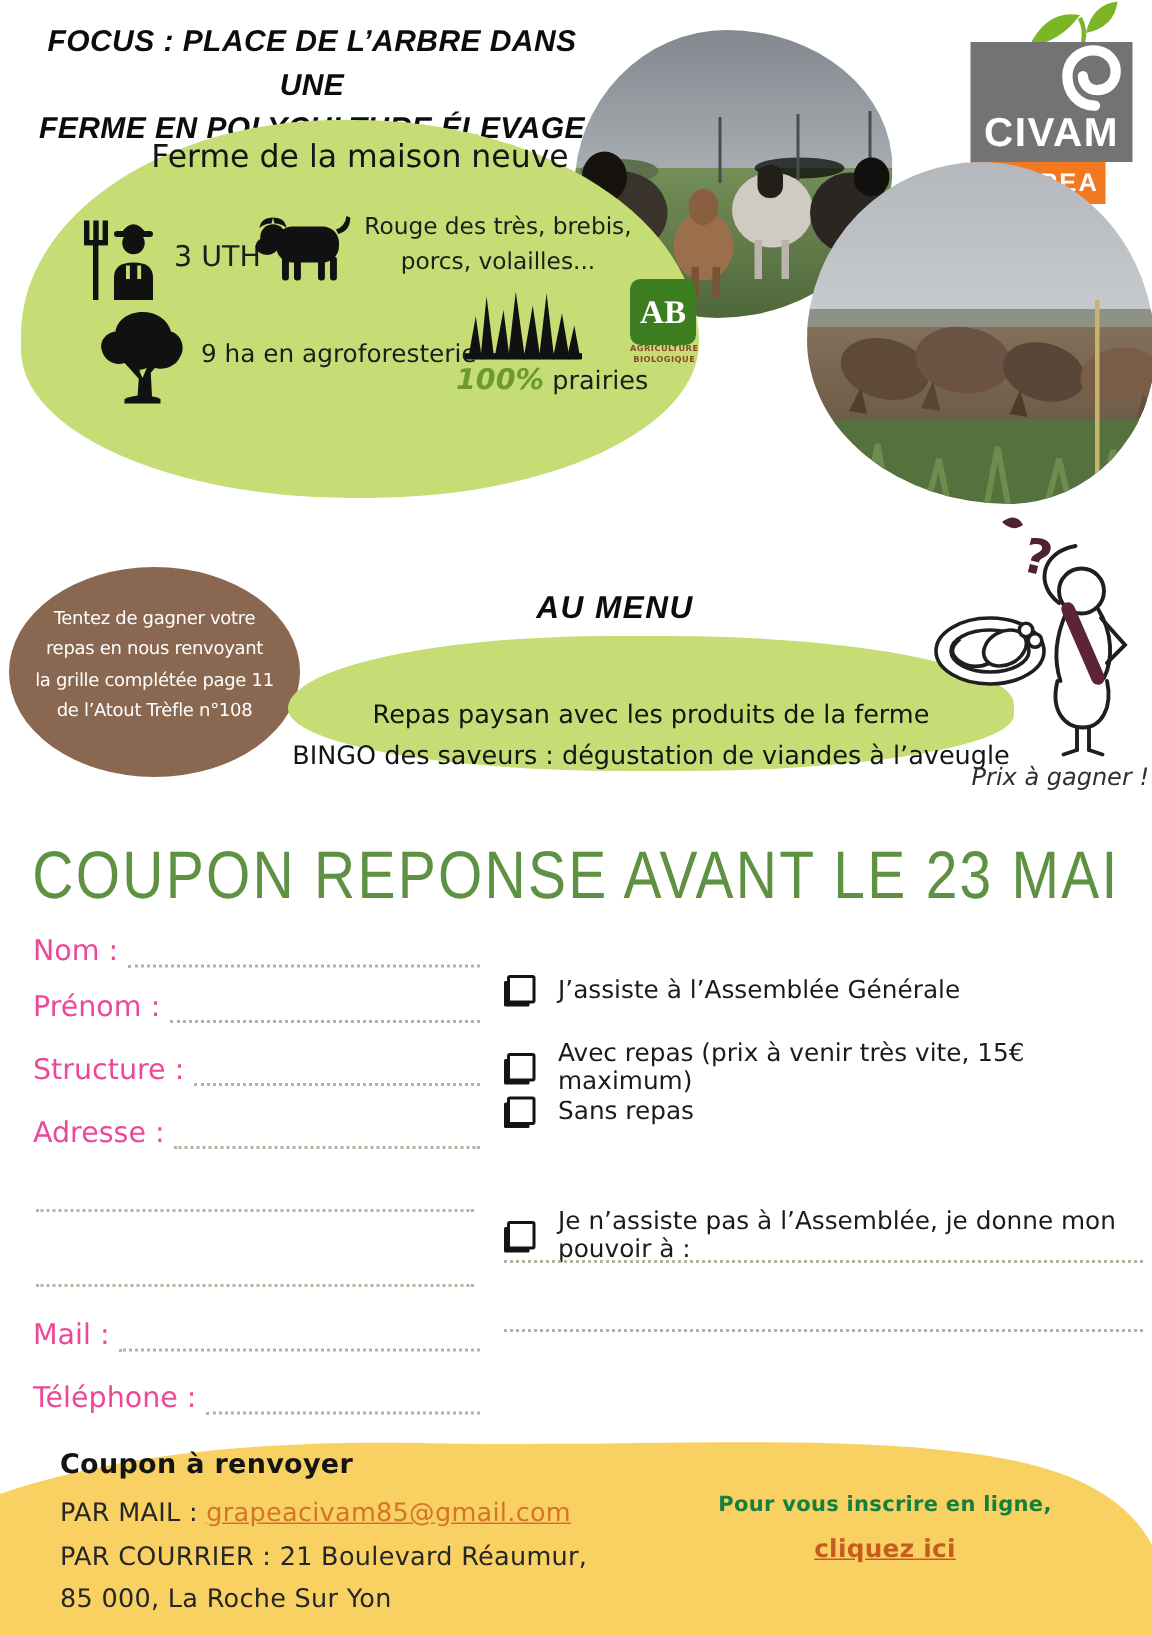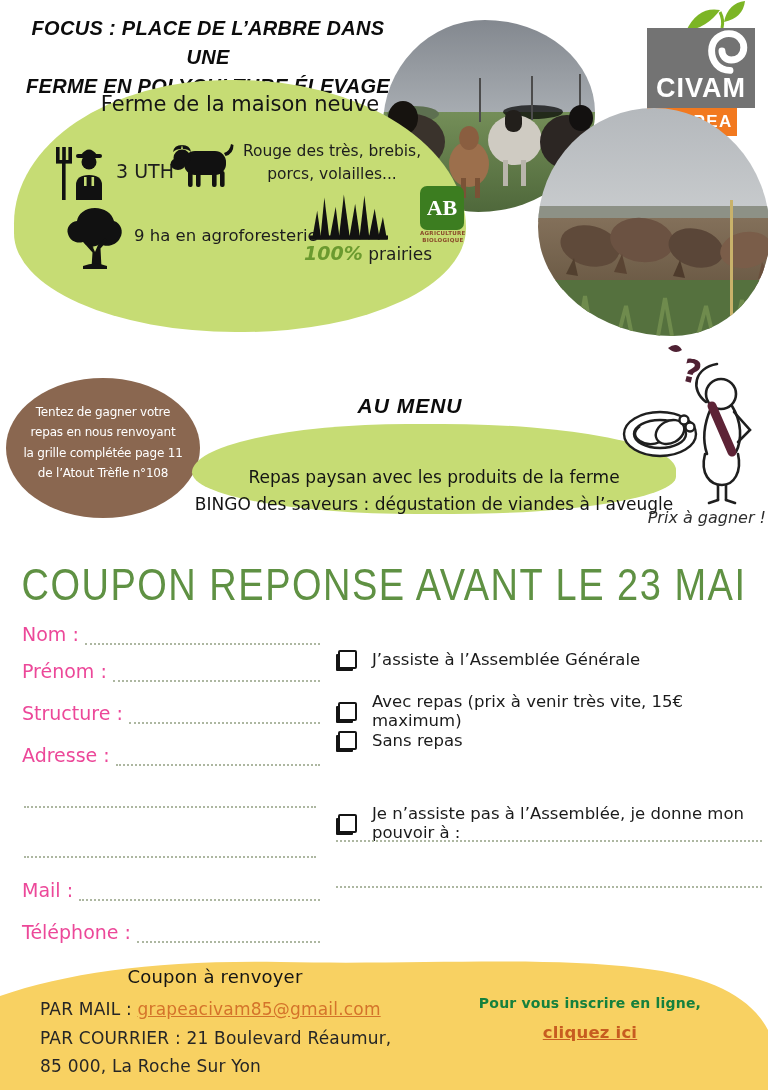--- a/index.html
+++ b/index.html
@@ -66,21 +66,21 @@
   .f-line{position:absolute;left:24px;width:292px;border-bottom:2px dotted #adb7a1;}
   .c-row{position:absolute;left:338px;display:flex;align-items:center;gap:15px;
     font-size:16.5px;color:#1b1b1b;}
   .c-box{width:15px;height:15px;border:2.5px solid #141414;border-radius:2px;flex:none;
     box-shadow:-3px 3px 0 -1px #141414;background:#fff;}
   .c-line{position:absolute;left:336px;right:6px;border-bottom:2px dotted #adb7a1;}
 
   
   .footer-blob{position:absolute;left:0;top:952px;width:768px;height:138px;}
   .foot-text{position:absolute;color:#262626;font-size:17px;letter-spacing:.2px;}
-  .send-title{left:40px;top:966px;width:350px;text-align:center;font-weight:400;font-size:18px;color:#141414;}
+  .send-title{left:40px;top:966px;width:350px;font-weight:700;font-size:18px;color:#141414;}
   .mail-line{left:40px;top:999px;text-align:right;}
   .courier1{left:40px;top:1028px;}
   .courier2{left:40px;top:1056px;}
   .online-text{left:455px;top:995px;width:270px;text-align:center;font-weight:700;font-size:14px;color:#15803d;}
   .online-link{left:455px;top:1023px;width:270px;text-align:center;font-weight:700;font-size:16.5px;}
   a.link{color:#d4732a;text-decoration:underline;cursor:pointer;}
   a.link2{color:#c75c20;text-decoration:underline;cursor:pointer;}
 </style>
 </head>
 <body>

